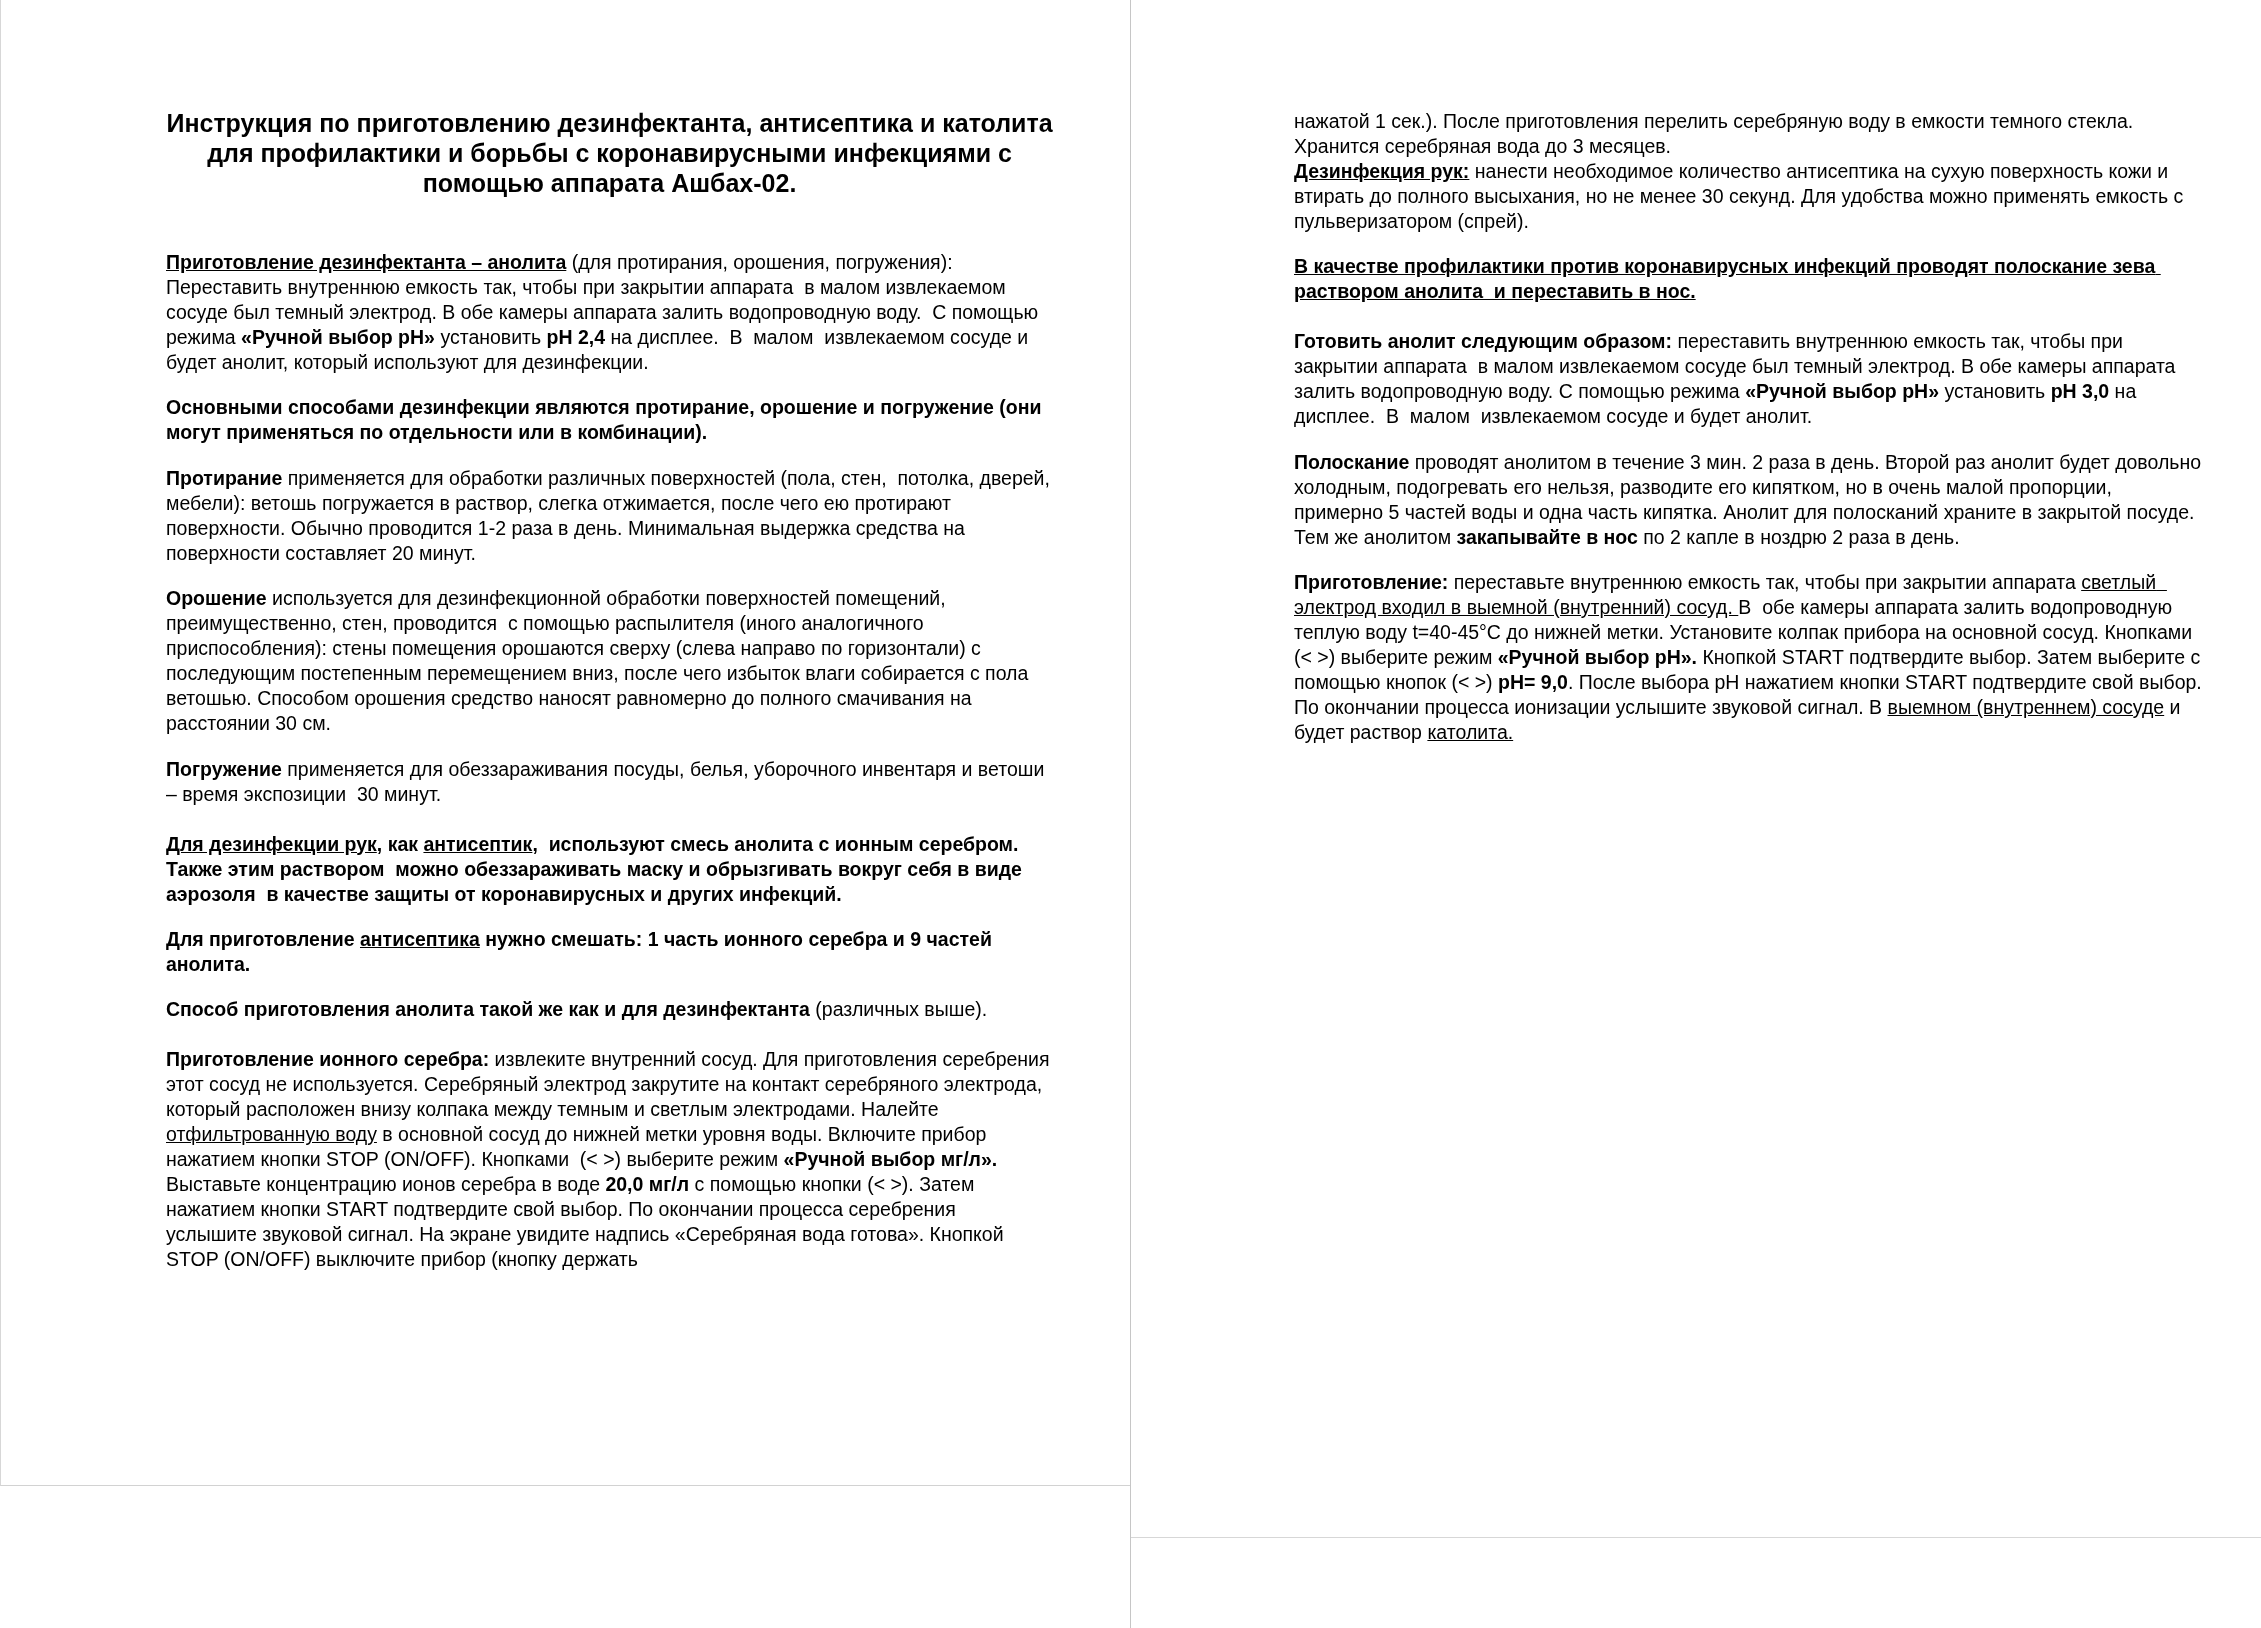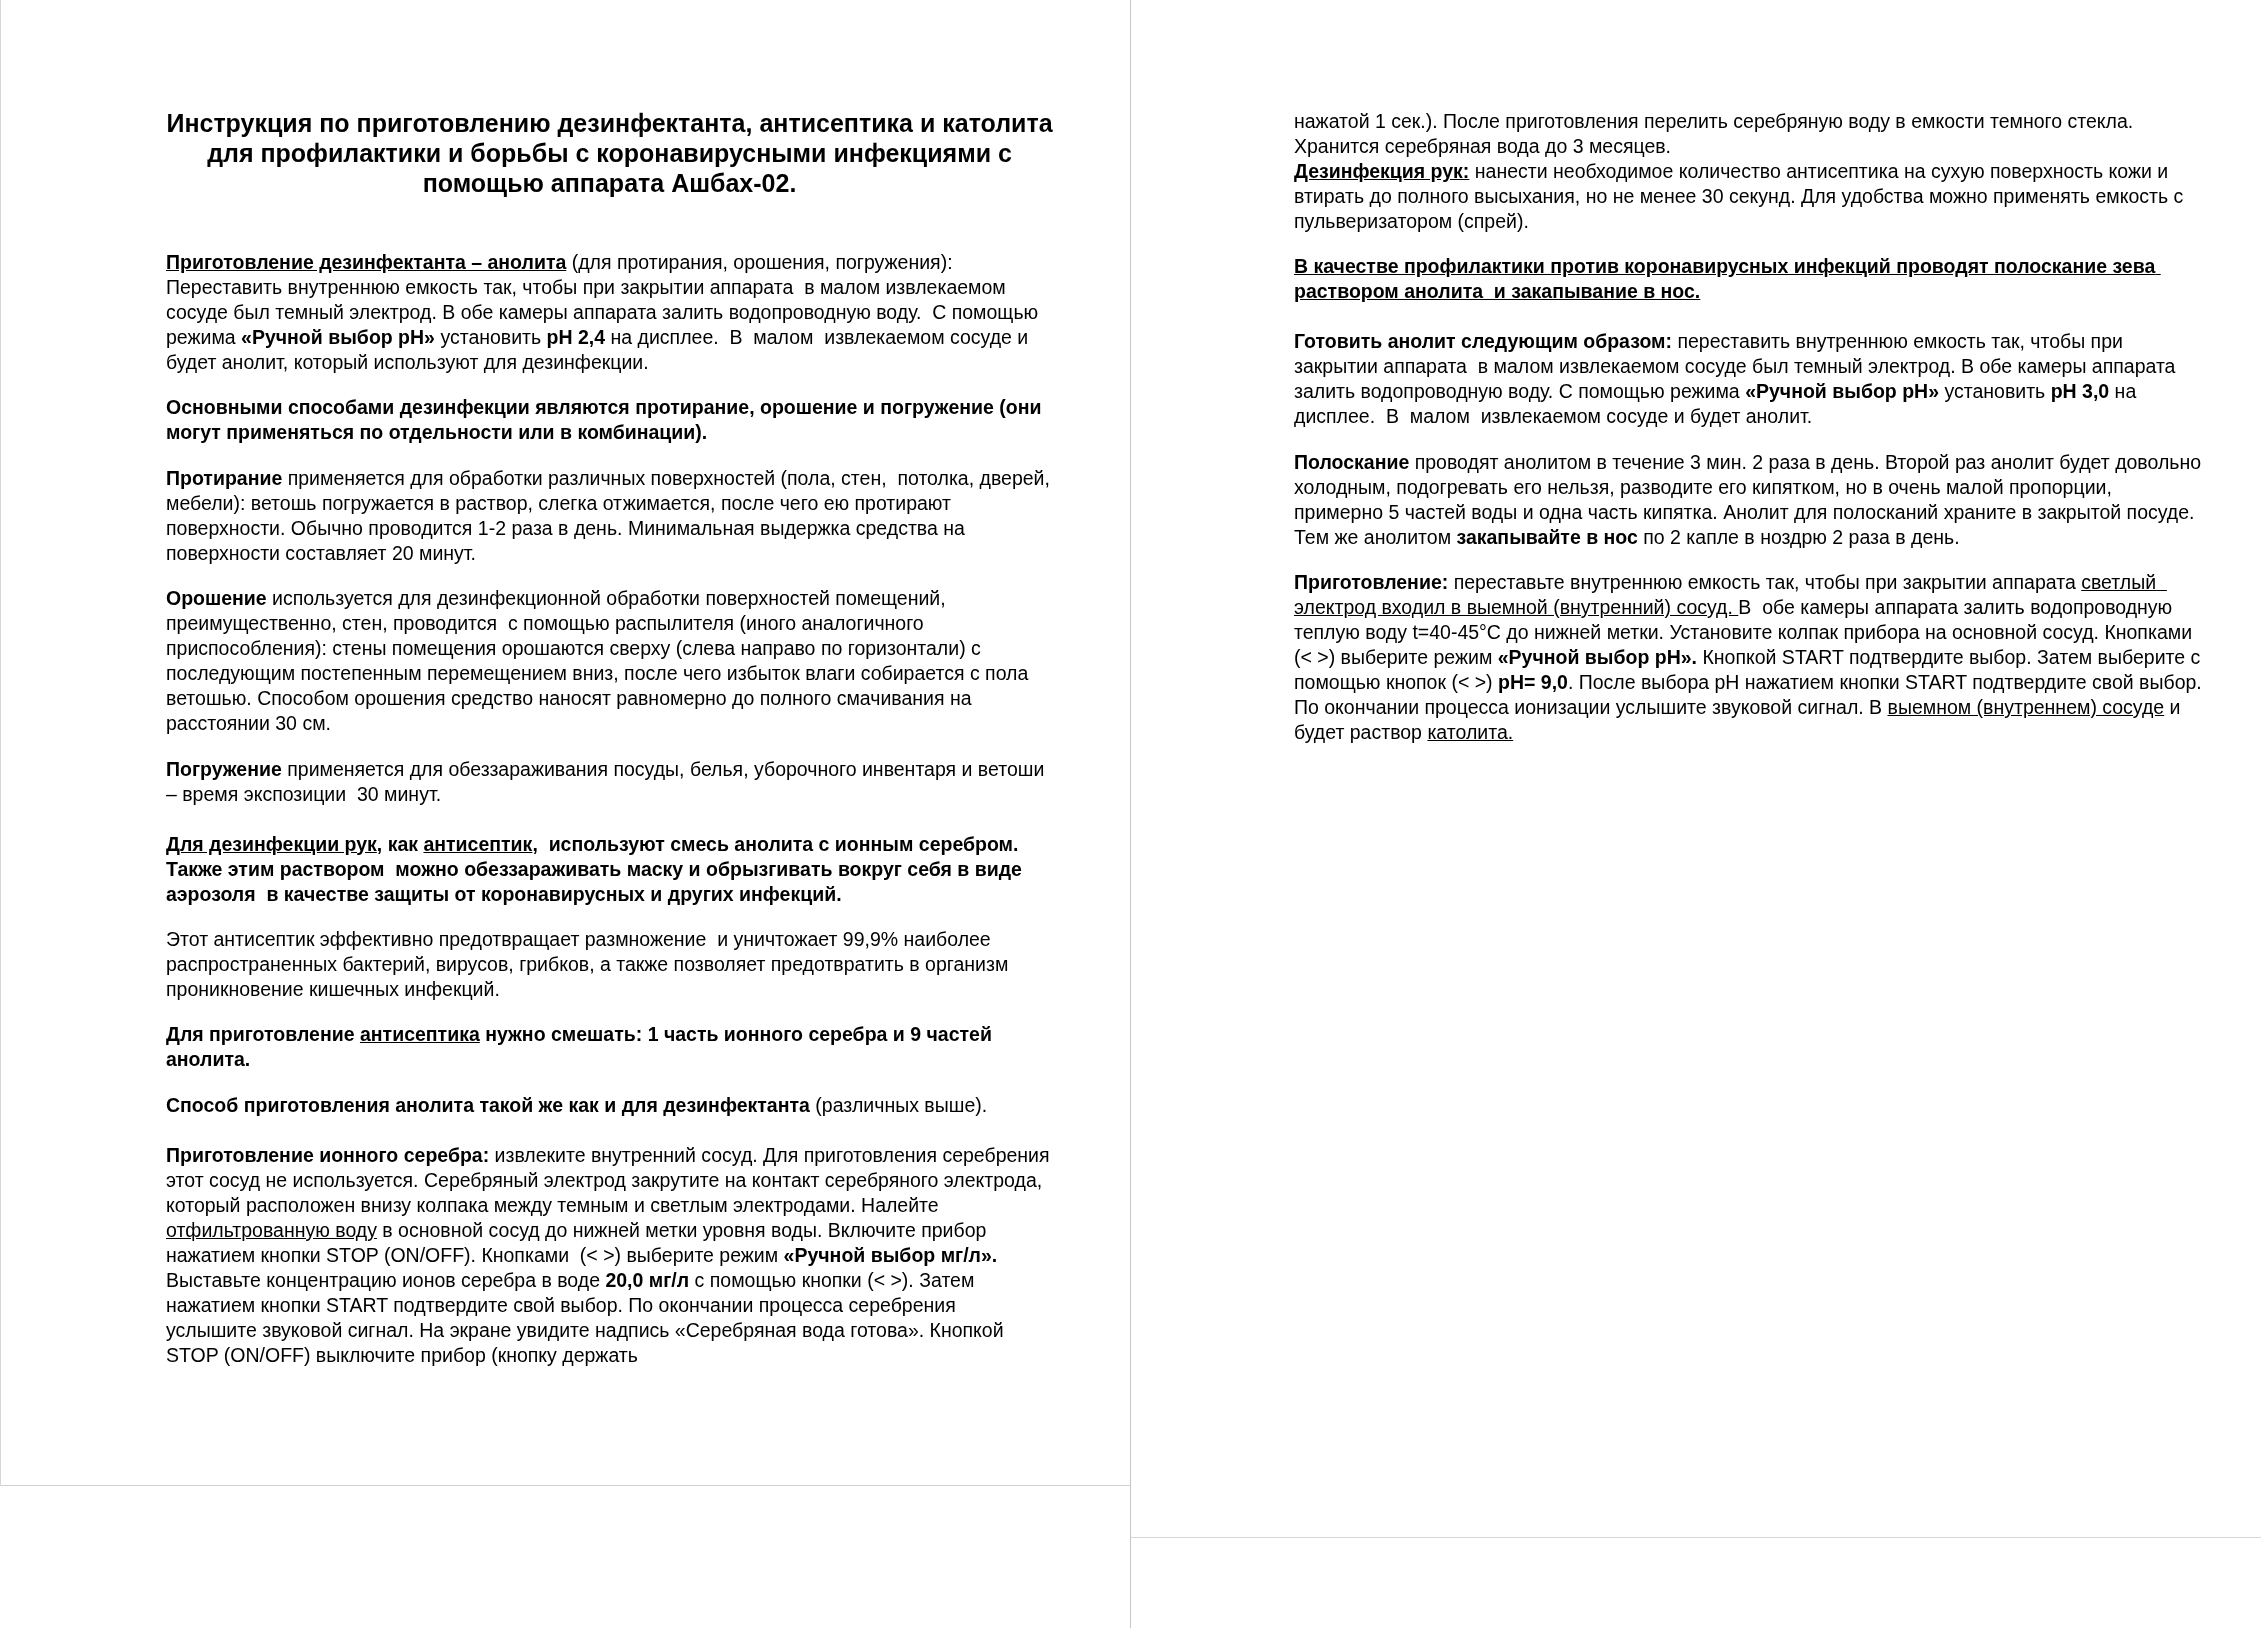--- a/index.html
+++ b/index.html
@@ -53,31 +53,30 @@
   <div class="page page-left">
     <div class="content">
         <div class="title"><span class="b">Инструкция по приготовлению дезинфектанта, антисептика и католита для профилактики и борьбы с коронавирусными инфекциями с помощью аппарата Ашбах-02.</span></div>
         <div class="para"><span class="b u">Приготовление дезинфектанта – анолита</span><span> (для протирания, орошения, погружения):
 Переставить внутреннюю емкость так, чтобы при закрытии аппарата  в малом извлекаемом сосуде был темный электрод. В обе камеры аппарата залить водопроводную воду.  С помощью режима </span><span class="b">«Ручной выбор рН»</span><span> установить </span><span class="b">рН 2,4</span><span> на дисплее.  В  малом  извлекаемом сосуде и будет анолит, который используют для дезинфекции.</span></div>
         <div class="para"><span class="b">Основными способами дезинфекции являются протирание, орошение и погружение (они могут применяться по отдельности или в комбинации).</span></div>
         <div class="para"><span class="b">Протирание</span><span> применяется для обработки различных поверхностей (пола, стен,  потолка, дверей, мебели): ветошь погружается в раствор, слегка отжимается, после чего ею протирают поверхности. Обычно проводится 1-2 раза в день. Минимальная выдержка средства на поверхности составляет 20 минут.</span></div>
         <div class="para"><span class="b">Орошение</span><span> используется для дезинфекционной обработки поверхностей помещений, преимущественно, стен, проводится  с помощью распылителя (иного аналогичного приспособления): стены помещения орошаются сверху (слева направо по горизонтали) с последующим постепенным перемещением вниз, после чего избыток влаги собирается с пола ветошью. Способом орошения средство наносят равномерно до полного смачивания на расстоянии 30 см.</span></div>
         <div class="para"><span class="b">Погружение</span><span> применяется для обеззараживания посуды, белья, уборочного инвентаря и ветоши – время экспозиции  30 минут.</span></div>
         <div class="para gap-lg"><span class="b u">Для дезинфекции рук</span><span class="b">, как </span><span class="b u">антисептик</span><span class="b">,  используют смесь анолита с ионным серебром. Также этим раствором  можно обеззараживать маску и обрызгивать вокруг себя в виде аэрозоля  в качестве защиты от коронавирусных и других инфекций.</span></div>
-        <div class="para"><span>Этот антисептик эффективно предотвращает размножение  и уничтожает 99,9% наиболее распространенных бактерий, вирусов, грибков, а также позволяет предотвратить в организм проникновение кишечных инфекций.</span></div>
         <div class="para"><span class="b">Для приготовление </span><span class="b u">антисептика</span><span class="b"> нужно смешать: 1 часть ионного серебра и 9 частей анолита.</span></div>
         <div class="para"><span class="b">Способ приготовления анолита такой же как и для дезинфектанта</span><span> (различных выше).</span></div>
         <div class="para gap-lg"><span class="b">Приготовление ионного серебра:</span><span> извлеките внутренний сосуд. Для приготовления серебрения этот сосуд не используется. Серебряный электрод закрутите на контакт серебряного электрода, который расположен внизу колпака между темным и светлым электродами. Налейте </span><span class="u">отфильтрованную воду</span><span> в основной сосуд до нижней метки уровня воды. Включите прибор нажатием кнопки STOP (ON/OFF). Кнопками  (&lt; &gt;) выберите режим </span><span class="b">«Ручной выбор мг/л».</span><span> Выставьте концентрацию ионов серебра в воде </span><span class="b">20,0 мг/л</span><span> с помощью кнопки (&lt; &gt;). Затем нажатием кнопки START подтвердите свой выбор. По окончании процесса серебрения  услышите звуковой сигнал. На экране увидите надпись «Серебряная вода готова». Кнопкой STOP (ON/OFF) выключите прибор (кнопку держать</span></div>
       </div>
   </div>
   <div class="page page-right">
     <div class="content">
         <div class="para"><span>нажатой 1 сек.). После приготовления перелить серебряную воду в емкости темного стекла. Хранится серебряная вода до 3 месяцев.
 </span><span class="b u">Дезинфекция рук:</span><span> нанести необходимое количество антисептика на сухую поверхность кожи и  втирать до полного высыхания, но не менее 30 секунд. Для удобства можно применять емкость с пульверизатором (спрей).</span></div>
-        <div class="para"><span class="b u">В качестве профилактики против коронавирусных инфекций проводят полоскание зева раствором анолита  и закапывание в нос.</span></div>
+        <div class="para"><span class="b u">В качестве профилактики против коронавирусных инфекций проводят полоскание зева раствором анолита  и переставить в нос.</span></div>
         <div class="para gap-lg"><span class="b">Готовить анолит следующим образом:</span><span> переставить внутреннюю емкость так, чтобы при закрытии аппарата  в малом извлекаемом сосуде был темный электрод. В обе камеры аппарата залить водопроводную воду. С помощью режима </span><span class="b">«Ручной выбор рН»</span><span> установить </span><span class="b">рН 3,0</span><span> на дисплее.  В  малом  извлекаемом сосуде и будет анолит.</span></div>
         <div class="para"><span class="b">Полоскание</span><span> проводят анолитом в течение 3 мин. 2 раза в день. Второй раз анолит будет довольно холодным, подогревать его нельзя, разводите его кипятком, но в очень малой пропорции, примерно 5 частей воды и одна часть кипятка. Анолит для полосканий храните в закрытой посуде.
 Тем же анолитом </span><span class="b">закапывайте в нос</span><span> по 2 капле в ноздрю 2 раза в день.</span></div>
         <div class="para"><span class="b">Приготовление:</span><span> переставьте внутреннюю емкость так, чтобы при закрытии аппарата </span><span class="u">светлый  электрод входил в выемной (внутренний) сосуд. </span><span>В  обе камеры аппарата залить водопроводную теплую воду t=40-45°С до нижней метки. Установите колпак прибора на основной сосуд. Кнопками (&lt; &gt;) выберите режим </span><span class="b">«Ручной выбор рН».</span><span> Кнопкой START подтвердите выбор. Затем выберите с помощью кнопок (&lt; &gt;) </span><span class="b">рН= 9,0</span><span>. После выбора рН нажатием кнопки START подтвердите свой выбор. По окончании процесса ионизации услышите звуковой сигнал. В </span><span class="u">выемном (внутреннем) сосуде</span><span> и будет раствор </span><span class="u">католита.</span></div>
       </div>
   </div>
   <div class="page-divider"></div>
 </div>
 
 

